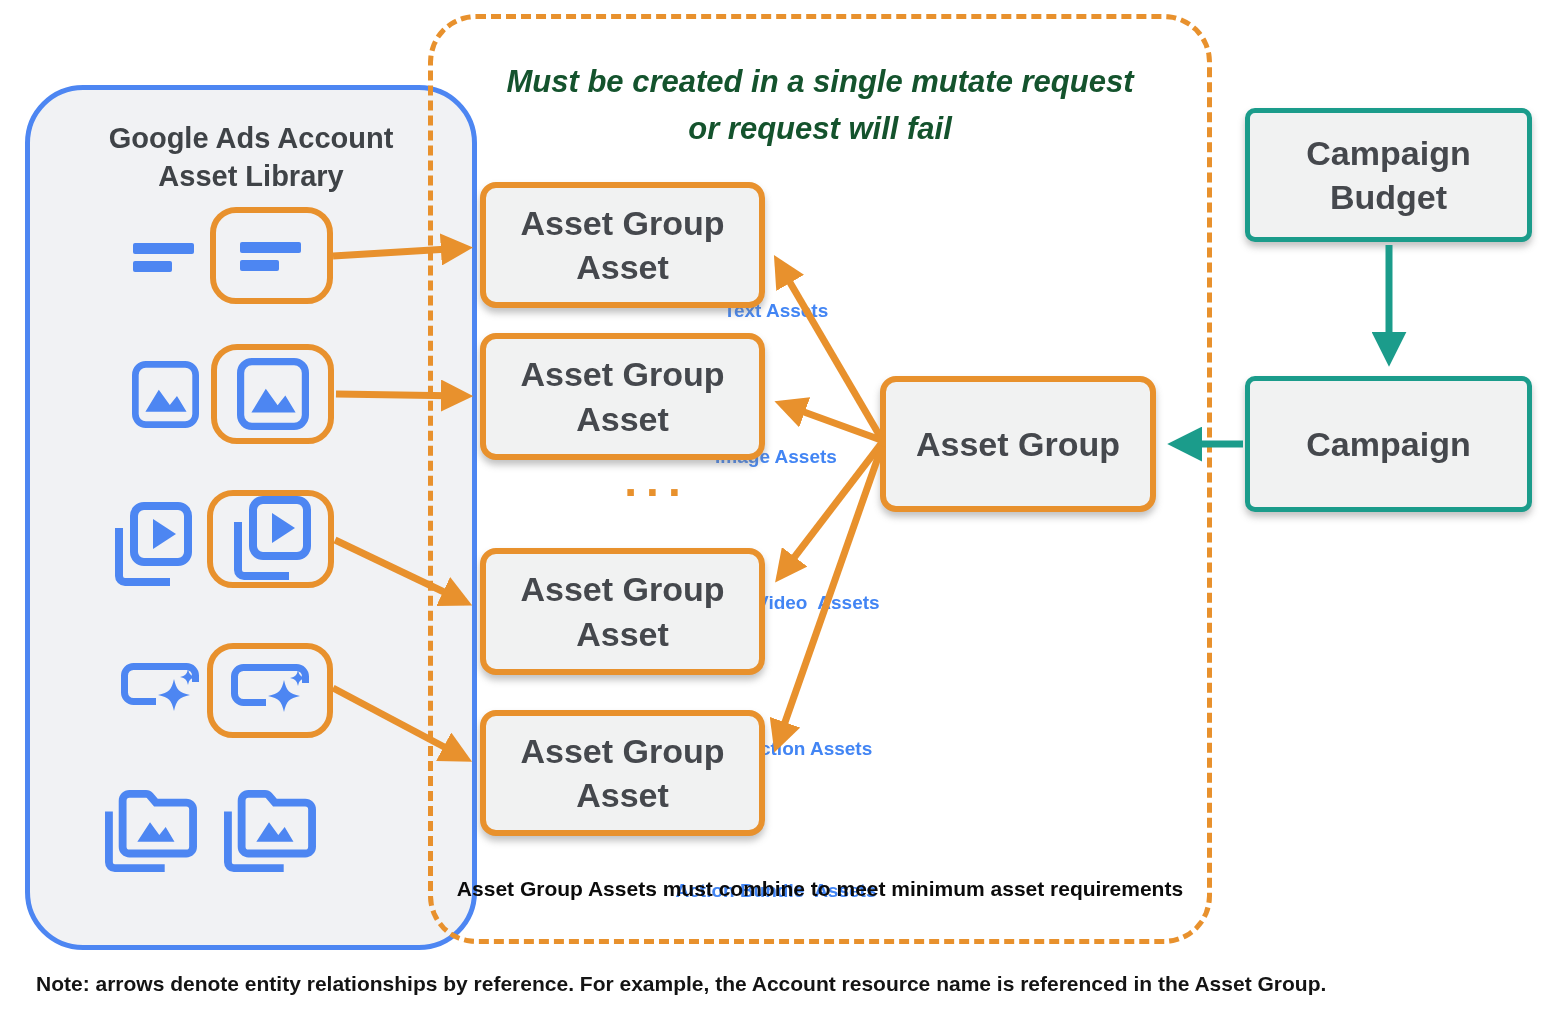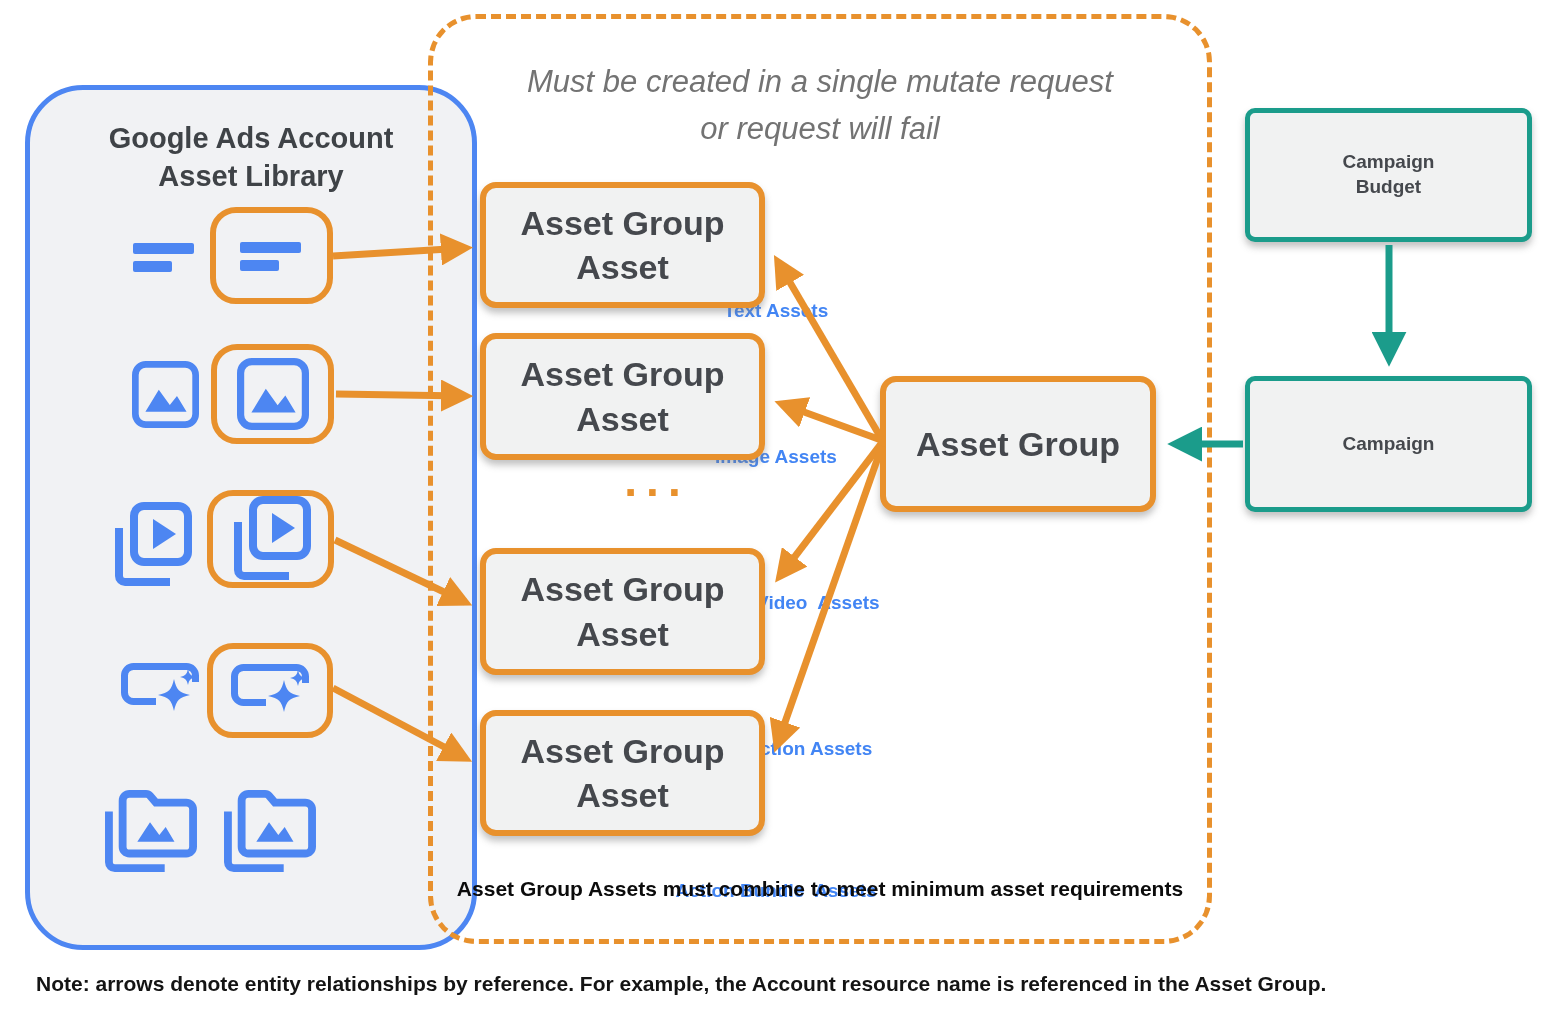--- a/index.html
+++ b/index.html
@@ -46,43 +46,43 @@
   
   .mutate-panel{
     position:absolute;left:428px;top:14px;width:784px;height:930px;
     border:5px dashed var(--orange);
     border-radius:48px;
     box-sizing:border-box;
     background:transparent;
   }
   .mutate-title{
     position:absolute;left:0;top:40px;width:100%;
-    text-align:center;font-size:31px;font-weight:normal;font-style:italic;
-    color:#737373;line-height:1.5;
+    text-align:center;font-size:31px;font-weight:bold;font-style:italic;
+    color:#14532d;line-height:1.5;
   }
   .mutate-footnote{
     position:absolute;left:0;top:858px;width:100%;
     text-align:center;font-size:21px;font-weight:bold;color:#0b0b0b;
   }
   .ellipsis-dots{
     position:absolute;left:597px;top:458px;width:120px;height:48px;
     text-align:center;color:var(--orange);
     font-size:46px;font-weight:800;letter-spacing:9px;line-height:44px;
   }
 
   
   .node{
     position:absolute;box-sizing:border-box;
     background:var(--box-fill);
     display:flex;align-items:center;justify-content:center;text-align:center;
     font-weight:bold;color:var(--dark);line-height:1.3;
     box-shadow:0 5px 7px rgba(120,120,120,.45);
   }
   .node.orange{border:6px solid var(--orange);border-radius:16px;font-size:34px;}
-  .node.teal{border:5px solid var(--teal);border-radius:10px;font-size:19px;}
+  .node.teal{border:5px solid var(--teal);border-radius:10px;font-size:34px;}
 
   
   .footer-note{
     position:absolute;left:36px;top:972px;width:1480px;
     font-size:21px;font-weight:bold;color:var(--black);
   }
 
   
   .arrows{position:absolute;left:0;top:0;width:1552px;height:1017px;pointer-events:none;}
 </style>

